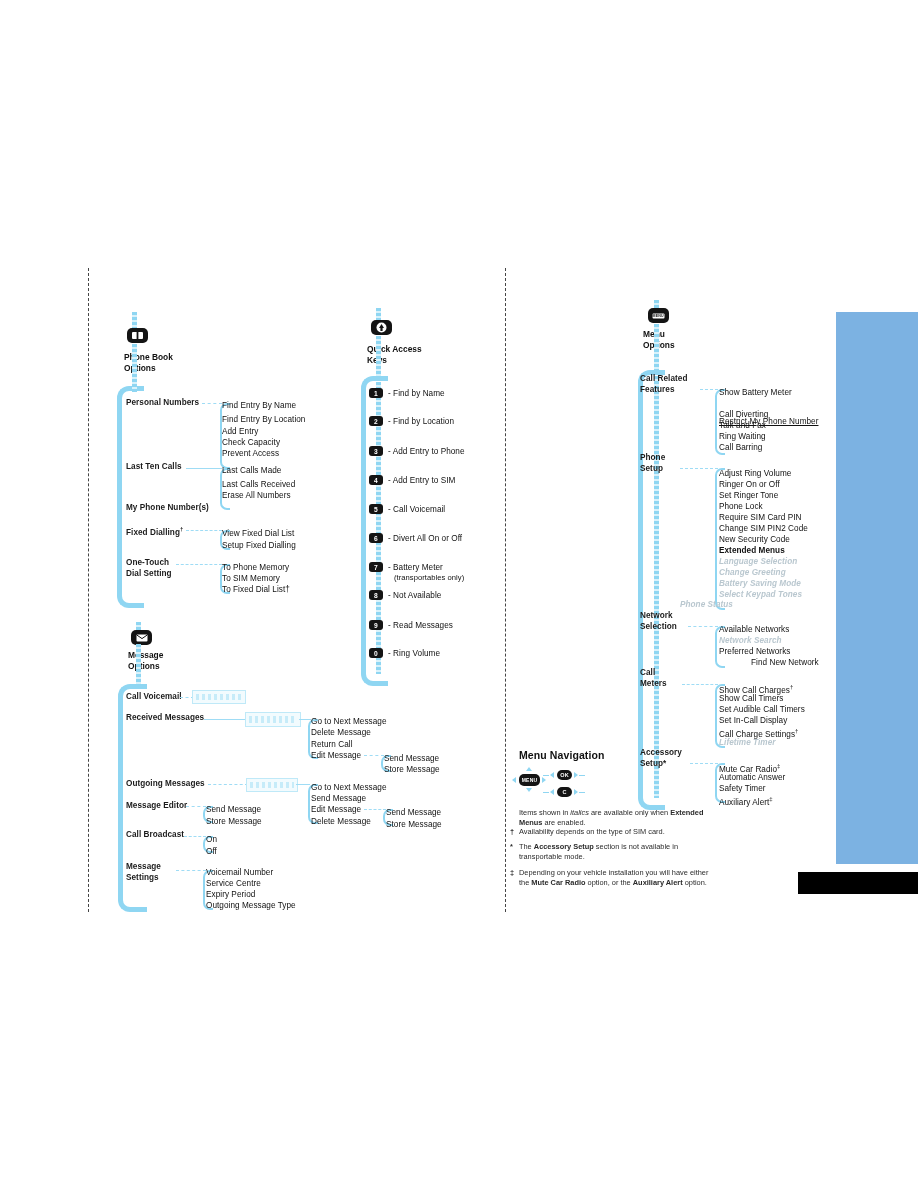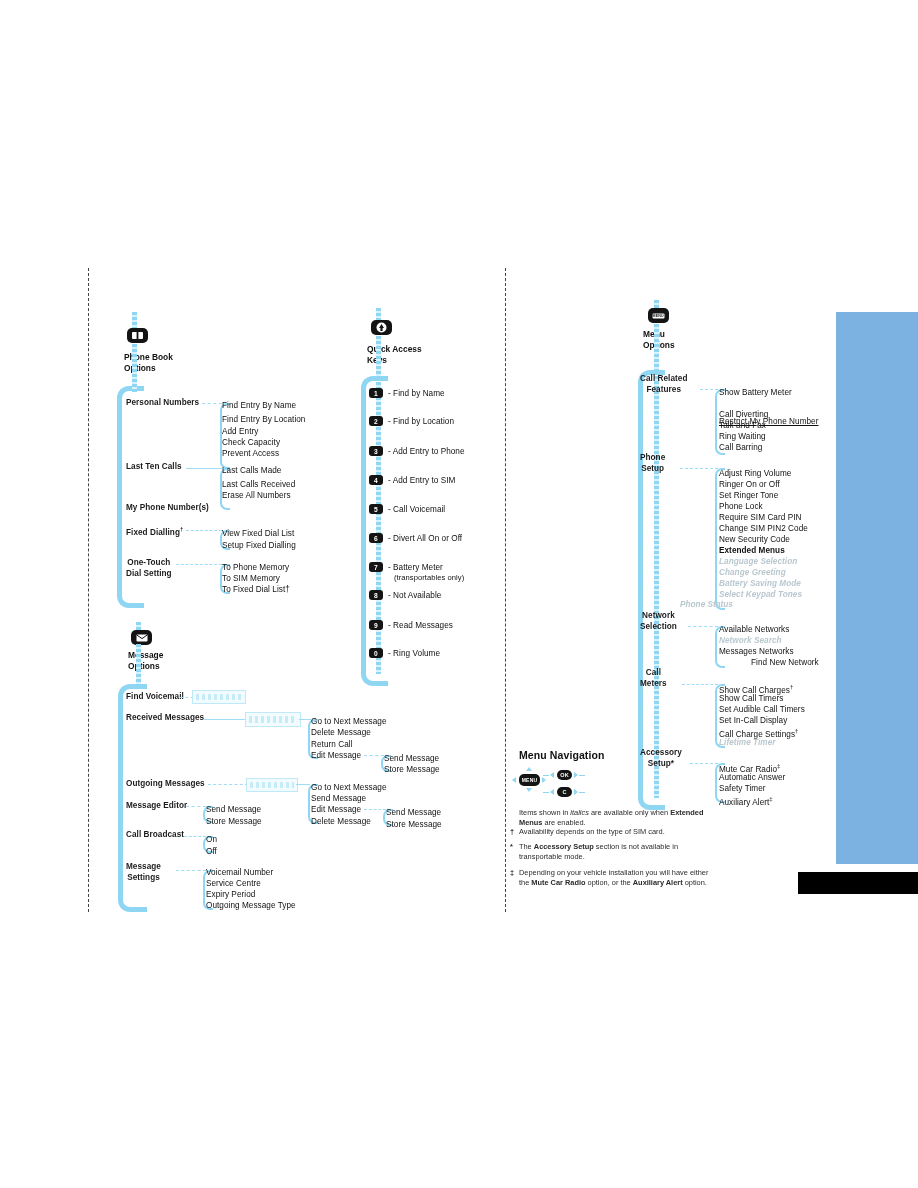--- a/index.html
+++ b/index.html
@@ -30,21 +30,21 @@
   
   .keyicon{position:absolute;background:#141414;border-radius:5px;
     color:#ffffff;font-size:7px;font-weight:bold;text-align:center;
     display:flex;align-items:center;justify-content:center;letter-spacing:.2px;}
   .keyicon.big{width:21px;height:15px;font-size:8px;}
   .numkey{position:absolute;width:14px;height:10px;background:#141414;border-radius:3px;
     color:#ffffff;font-size:7px;font-weight:bold;display:flex;align-items:center;justify-content:center;}
   .numkey span{transform:scale(.95);}
 
   
-  .lbl{position:absolute;font-size:8.2px;line-height:10.5px;color:#1b1b1b;white-space:pre;font-weight:bold;letter-spacing:.05px;text-align:center;}
+  .lbl{position:absolute;font-size:8.2px;line-height:10.5px;color:#1b1b1b;white-space:pre;font-weight:bold;letter-spacing:.05px;}
   .item{position:absolute;font-size:8.2px;line-height:11.6px;color:#111;white-space:nowrap;letter-spacing:.05px;}
   .item.b{font-weight:bold;}
   .item.ital{font-style:italic;color:#b9c7cf;font-weight:bold;}
   .item sup{font-size:6px;vertical-align:super;}
   .heading{position:absolute;font-size:8.4px;line-height:10.6px;font-weight:bold;color:#111;white-space:pre;}
   .navtitle{position:absolute;font-size:10.5px;font-weight:bold;color:#111;letter-spacing:.1px;}
   .note{position:absolute;font-size:7.4px;line-height:9.6px;color:#2a2a2a;width:200px;}
   .note b{font-weight:bold;}
   .note i{font-style:italic;}
   .fnmark{position:absolute;font-size:7.4px;color:#2a2a2a;font-weight:bold;}
@@ -205,21 +205,21 @@
         <rect x="0.5" y="0.5" width="11" height="7" rx="1" fill="#ffffff"></rect>
         <path d="M0.8 1 L6 4.6 L11.2 1" stroke="#141414" stroke-width="1" fill="none"></path>
       </svg>
     </div>
     <div class="heading" style="left:128px;top:650px;">Message
 Options</div>
 
     <div class="spine dot" style="left:136px;top:644px;height:44px;"></div>
     <div class="ubracket" style="left:118px;top:684px;width:24px;height:218px;"></div>
 
-    <div class="lbl" style="left:126px;top:692px;">Find Voicemail</div>
+    <div class="lbl" style="left:126px;top:692px;">Call Voicemail</div>
     <div class="hdash" style="left:180px;top:697px;width:14px;"></div>
     <div class="ghost" style="left:192px;top:690px;width:52px;height:12px;"></div>
 
     <div class="lbl" style="left:126px;top:713px;">Received Messages</div>
     <div class="hline" style="left:204px;top:719px;width:42px;"></div>
     <div class="ghost" style="left:245px;top:712px;width:54px;height:13px;"></div>
     <div class="hline" style="left:299px;top:719px;width:12px;"></div>
     <div class="bracket thin" style="left:308px;top:719px;width:8px;height:36px;"></div>
     <div class="item" style="left:311px;top:716px;">Go to Next Message</div>
     <div class="item" style="left:311px;top:727px;">Delete Message</div>
@@ -309,21 +309,21 @@
     <div class="item ital" style="left:719px;top:578px;">Battery Saving Mode</div>
     <div class="item ital" style="left:719px;top:589px;">Select Keypad Tones</div>
     <div class="item ital" style="left:680px;top:599px;">Phone Status</div>
 
     <div class="lbl" style="left:640px;top:611px;">Network
 Selection</div>
     <div class="hdash" style="left:688px;top:626px;width:30px;"></div>
     <div class="bracket thin" style="left:715px;top:626px;width:8px;height:38px;"></div>
     <div class="item" style="left:719px;top:624px;">Available Networks</div>
     <div class="item ital" style="left:719px;top:635px;">Network Search</div>
-    <div class="item" style="left:719px;top:646px;">Messages Networks</div>
+    <div class="item" style="left:719px;top:646px;">Preferred Networks</div>
     <div class="item" style="left:719px;top:657px;padding-left:32px;">Find New Network</div>
 
     <div class="lbl" style="left:640px;top:668px;">Call
 Meters</div>
     <div class="hdash" style="left:682px;top:684px;width:36px;"></div>
     <div class="bracket thin" style="left:715px;top:684px;width:8px;height:60px;"></div>
     <div class="item" style="left:719px;top:682px;"><span>Show Call Charges</span><sup>†</sup></div>
     <div class="item" style="left:719px;top:693px;">Show Call Timers</div>
     <div class="item" style="left:719px;top:704px;">Set Audible Call Timers</div>
     <div class="item" style="left:719px;top:715px;">Set In-Call Display</div>

